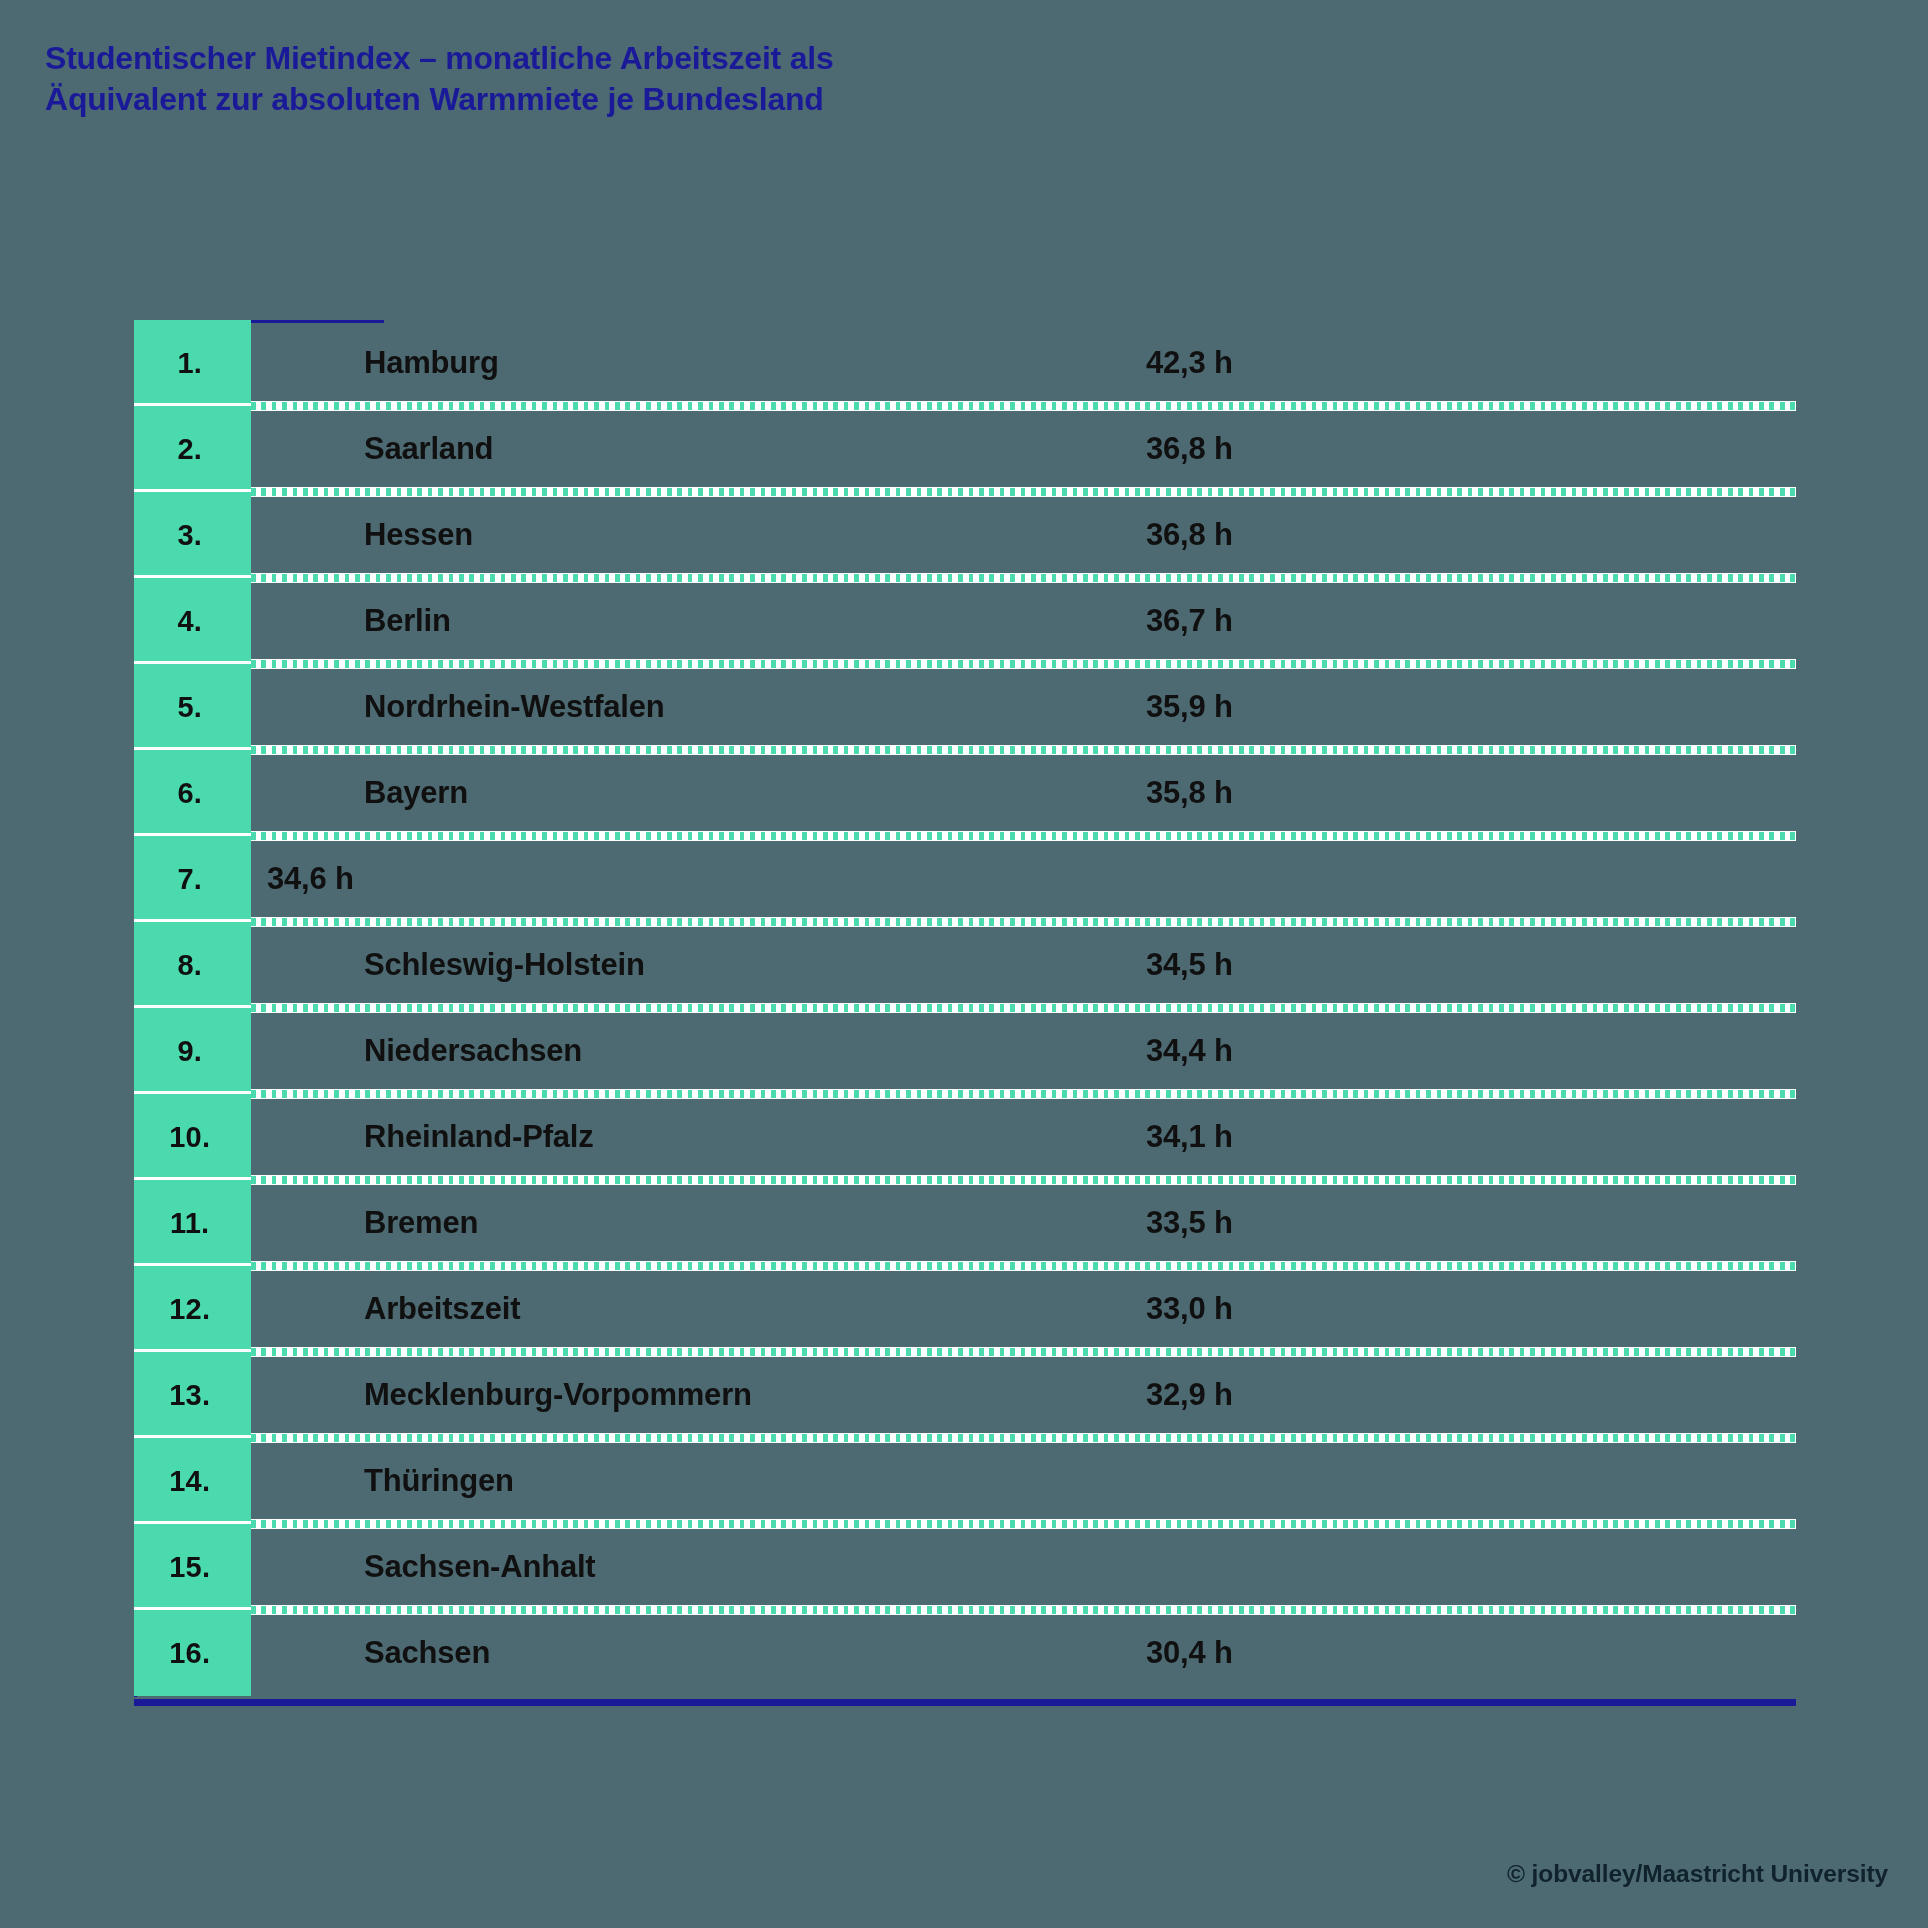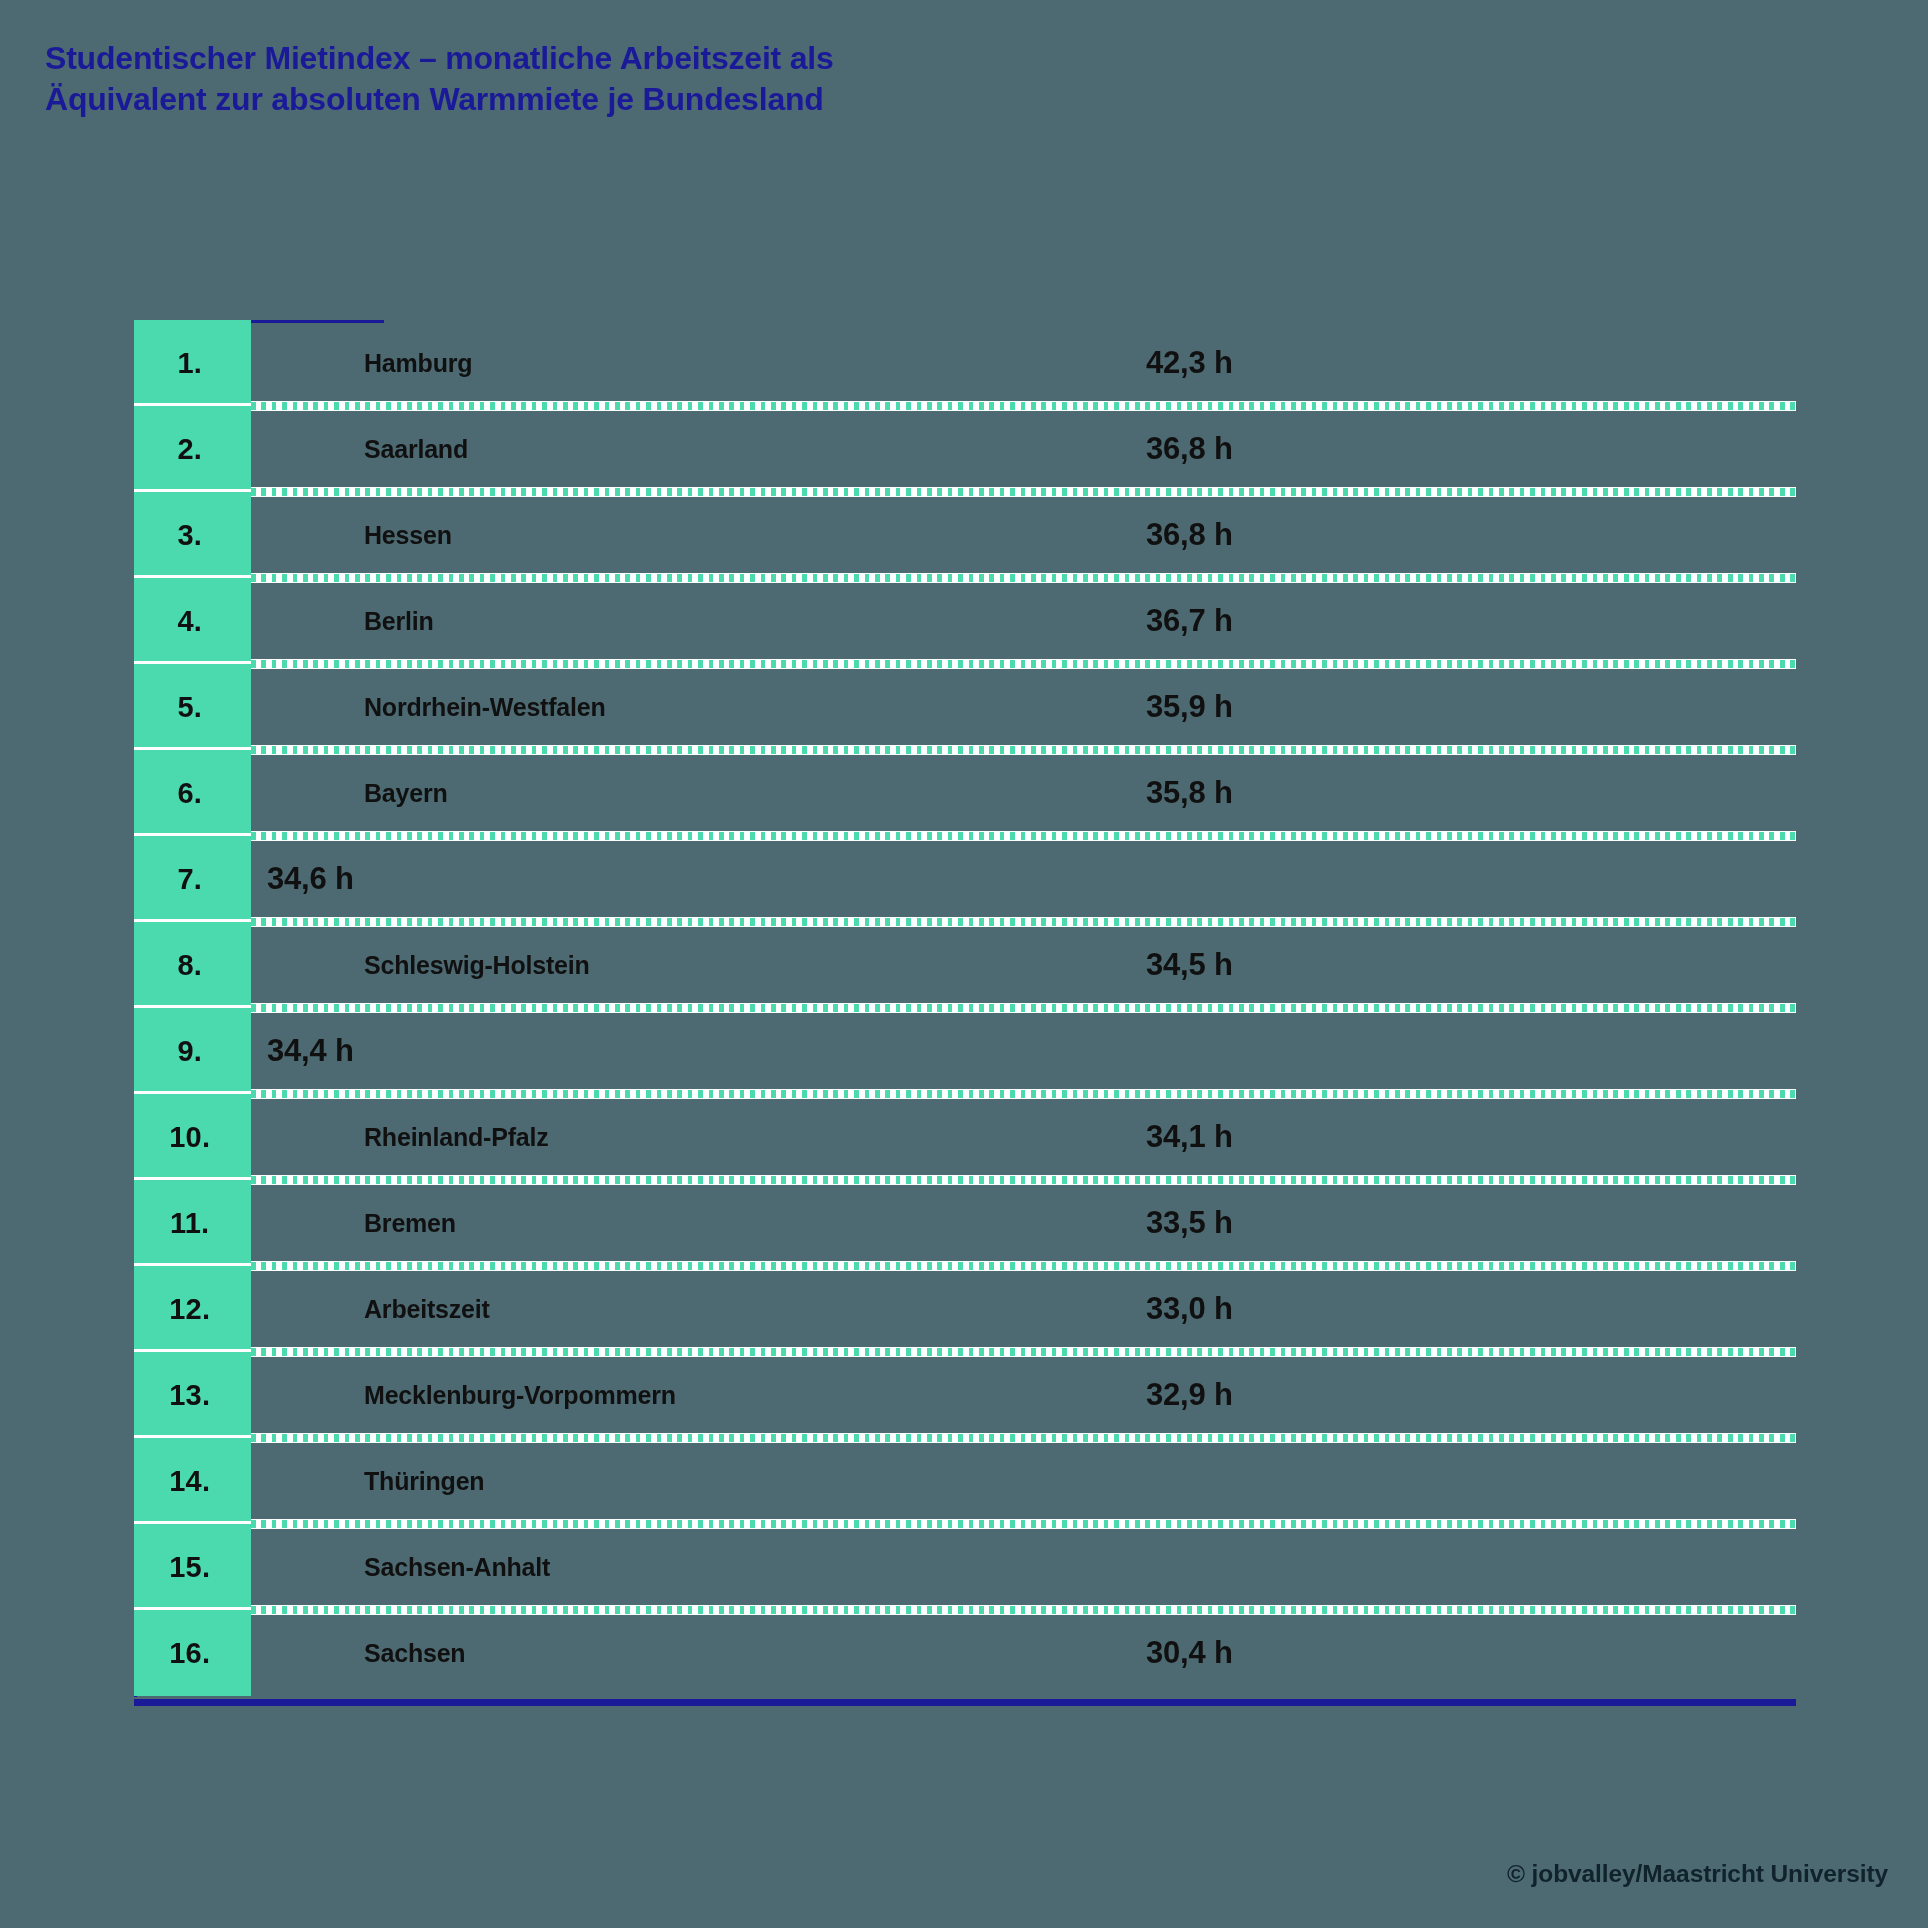--- a/index.html
+++ b/index.html
@@ -79,21 +79,21 @@
     letter-spacing: 0.2px;
   }
 
   .state-cell {
     flex: 1 1 auto;
     padding-left: 113px;
     box-sizing: border-box;
   }
   .state-text {
     color: #101010;
-    font-size: 25px;
+    font-size: 31px;
     font-weight: bold;
     letter-spacing: -0.2px;
     white-space: nowrap;
   }
 
   .value-cell {
     flex: 0 0 320px;
     width: 320px;
     text-align: right;
     padding-right: 650px;
@@ -254,20 +254,21 @@
         <div class="value-cell"><span class="value-text">34,5 h</span></div>
         <div class="sep">
           <div class="sep-solid"></div>
           <div class="sep-dash"></div>
         </div>
       </div>
       <div class="row">
         <div class="rank-cell">
           <span class="rank-text">9.</span>
         </div>
+        <div class="state-cell"><span class="state-text">Niedersachsen</span></div>
         <div class="value-cell"><span class="value-text">34,4 h</span></div>
         <div class="sep">
           <div class="sep-solid"></div>
           <div class="sep-dash"></div>
         </div>
       </div>
       <div class="row">
         <div class="rank-cell">
           <span class="rank-text">10.</span>
         </div>

